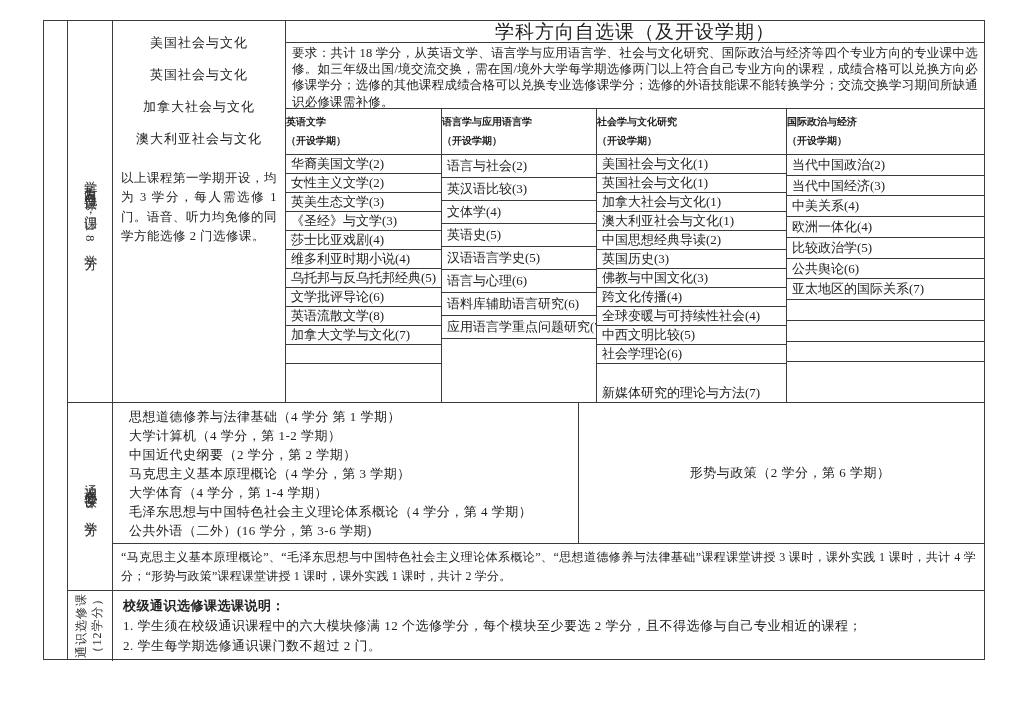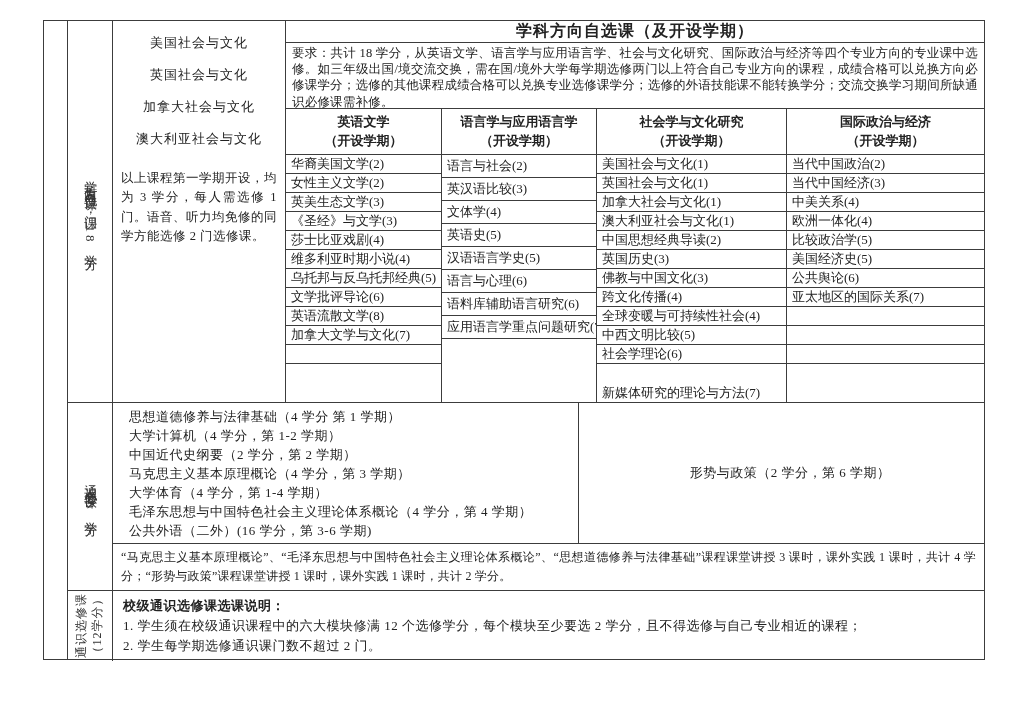--- a/index.html
+++ b/index.html
@@ -34,38 +34,38 @@
     display:flex;flex-direction:column;
     padding:6px 8px;font-size:13px;
   }
   .choices-list{display:flex;flex-direction:column;align-items:center;margin-bottom:14px;}
   .choice-line{margin:7px 0;letter-spacing:1px;}
   .choices-note{font-size:12.5px;line-height:1.55;text-align:justify;letter-spacing:0.5px;}
   .sec1-right{flex:1;display:flex;flex-direction:column;}
   .sec1-header{
     height:22px;border-bottom:1px solid #3c3c3c;
     display:flex;align-items:center;justify-content:center;
-    font-weight:bold;font-size:16px;letter-spacing:1px;
+    font-weight:normal;font-size:19px;letter-spacing:1px;
   }
   .sec1-req{
     height:66px;border-bottom:1px solid #3c3c3c;
     font-size:12.5px;line-height:16.2px;padding:2px 6px;
     text-align:justify;letter-spacing:0.2px;
   }
   .dir-cols{flex:1;display:flex;}
   .dir-col{display:flex;flex-direction:column;}
   .dir-col + .dir-col{border-left:1px solid #3c3c3c;}
   .dir-col-1{width:155px;}
   .dir-col-2{width:155px;}
   .dir-col-3{width:190px;}
   .dir-col-4{flex:1;}
   .dir-head{
     height:46px;border-bottom:1px solid #3c3c3c;
-    display:flex;flex-direction:column;align-items:center;justify-content:space-evenly;
-    font-weight:bold;font-size:13px;padding:2px 0;
+    display:flex;flex-direction:column;align-items:flex-start;justify-content:space-evenly;
+    font-weight:bold;font-size:10px;padding:2px 0;
   }
   .rows{flex:1;display:flex;flex-direction:column;}
   .rows > .course-cell{
     flex:1;display:flex;align-items:center;
     border-bottom:1px solid #3c3c3c;
     font-size:13px;padding-left:5px;white-space:nowrap;overflow:hidden;
   }
   .rows.fixed > .course-cell{flex:0 0 23px;}
   .rows > .filler{flex:1;}
   .rows > :last-child{border-bottom:none;margin-top:20px;}
@@ -189,21 +189,20 @@
               <div class="dir-head">
                 <span>国际政治与经济</span>
                 <span>（开设学期）</span>
               </div>
               <div class="rows">
                   <div class="course-cell">当代中国政治(2)</div>
                   <div class="course-cell">当代中国经济(3)</div>
                   <div class="course-cell">中美关系(4)</div>
                   <div class="course-cell">欧洲一体化(4)</div>
                   <div class="course-cell">比较政治学(5)</div>
-                  <div class="course-cell">美国经济史(5)</div>
                   <div class="course-cell">公共舆论(6)</div>
                   <div class="course-cell">亚太地区的国际关系(7)</div>
                   <div class="course-cell"></div>
                   <div class="course-cell"></div>
                   <div class="course-cell"></div>
                   <div class="course-cell"></div>
                 </div>
             </div>
 
           </div>

